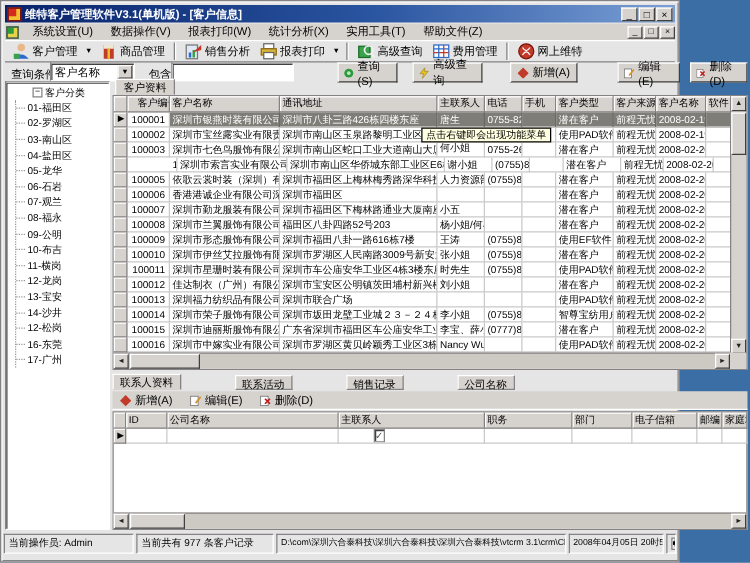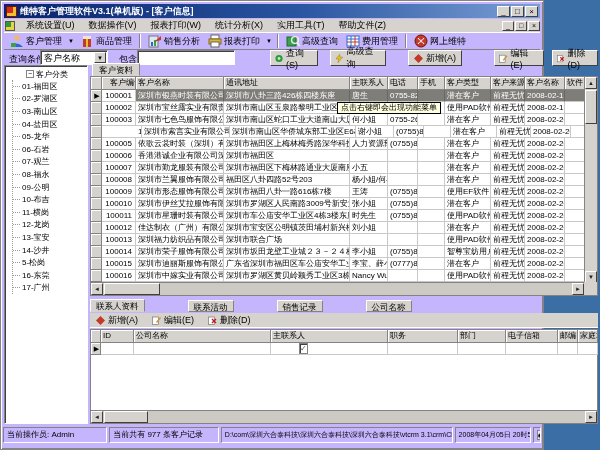--- a/index.html
+++ b/index.html
@@ -1,17 +1,17 @@
 <!DOCTYPE html>
 <html><head>
 <meta charset="utf-8">
 <style>
   * { margin:0; padding:0; box-sizing:border-box; font-family:"Liberation Sans", sans-serif; }
   html,body { width:600px; height:450px; overflow:hidden; background:#3a6ea5; }
-  .win { position:absolute; left:0; top:0; width:544px; height:450px; background:#c4b5fd;
+  .win { position:absolute; left:0; top:0; width:544px; height:450px; background:#e5e5e5;
          border:1px solid #848284; box-shadow: inset 1px 1px 0 #fff, inset -1px -1px 0 #848284; }
 
   
   .titlebar { position:absolute; left:3px; top:3px; right:3px; height:14px;
     background:linear-gradient(to right,#08226b,#2a55a0 55%,#7ba0d6);
     display:flex; align-items:center; padding:0 2px; }
   .appicon { width:11px; height:11px; margin-right:3px; background:#d42a1e;
     box-shadow: inset -3px -3px 0 #f0c030; border:1px solid #7b1408; }
   .title { color:#fff; font-size:9px; font-weight:bold; white-space:nowrap; flex:1; }
   .wctrls { display:flex; gap:1px; }
@@ -273,21 +273,21 @@
         <div class="tree-item">05-龙华</div>
         <div class="tree-item">06-石岩</div>
         <div class="tree-item">07-观兰</div>
         <div class="tree-item">08-福永</div>
         <div class="tree-item">09-公明</div>
         <div class="tree-item">10-布吉</div>
         <div class="tree-item">11-横岗</div>
         <div class="tree-item">12-龙岗</div>
         <div class="tree-item">13-宝安</div>
         <div class="tree-item">14-沙井</div>
-        <div class="tree-item">5-松岗</div>
+        <div class="tree-item">12-松岗</div>
         <div class="tree-item">16-东莞</div>
         <div class="tree-item">17-广州</div>
       </div>
   </div>
 
   <div class="panel">
     <span class="tab">客户资料</span>
 
     <div class="grid">
       <div class="ghead" id="main-grid-head">

